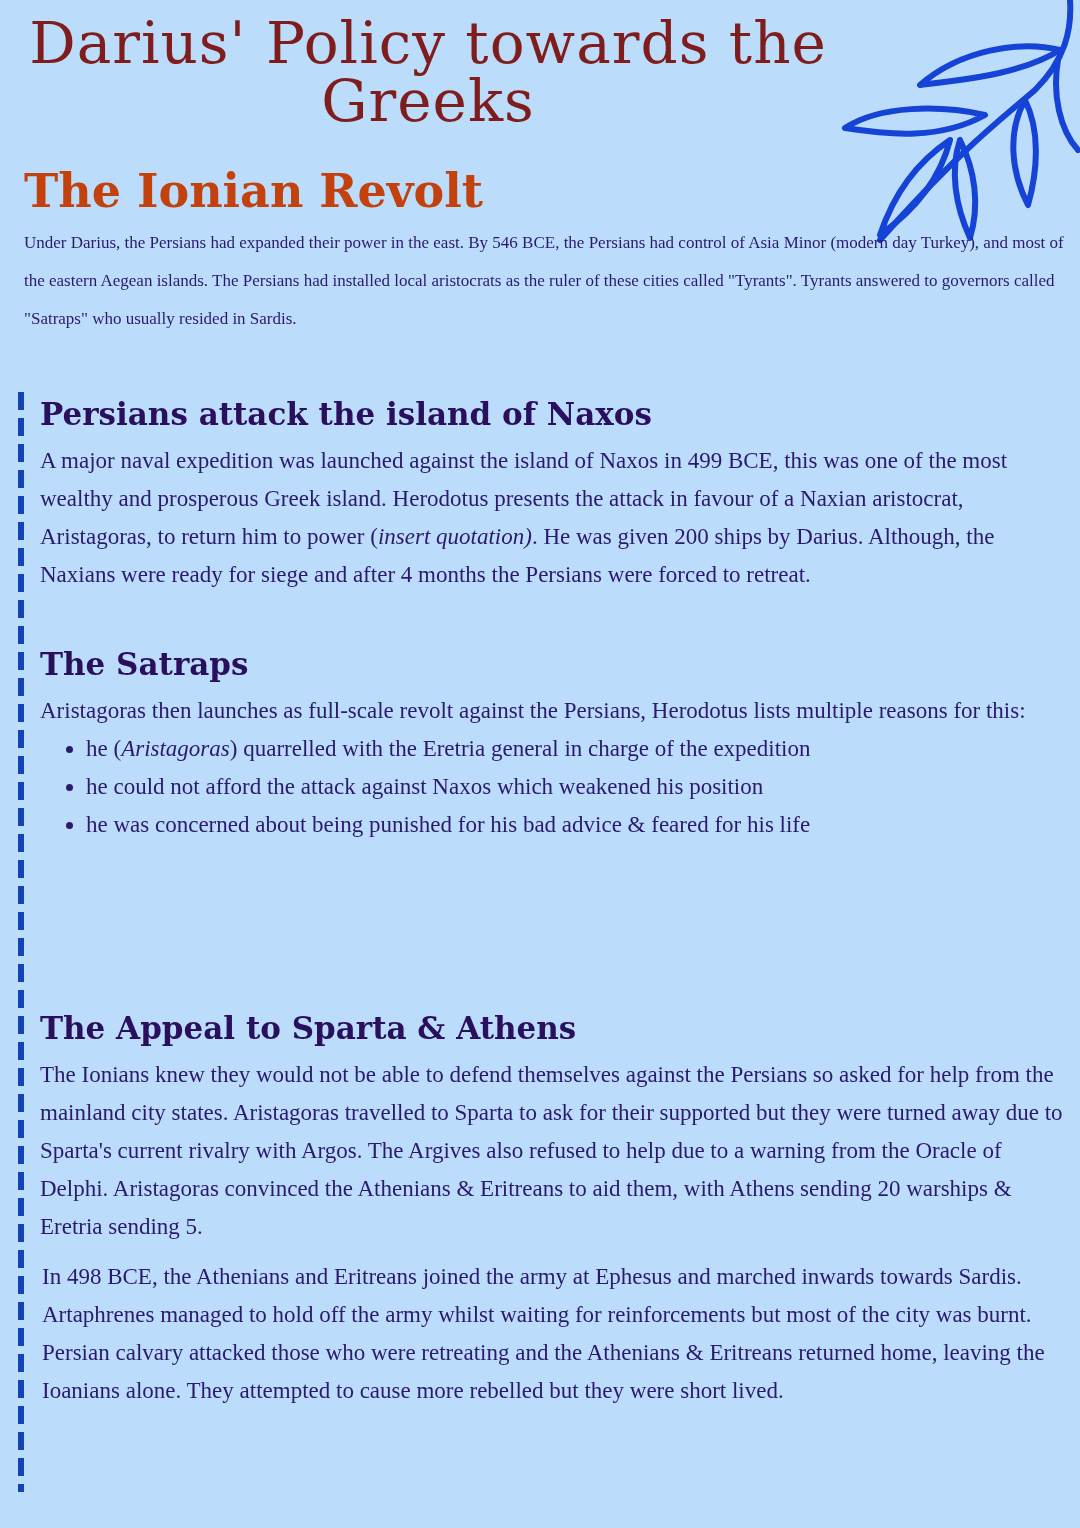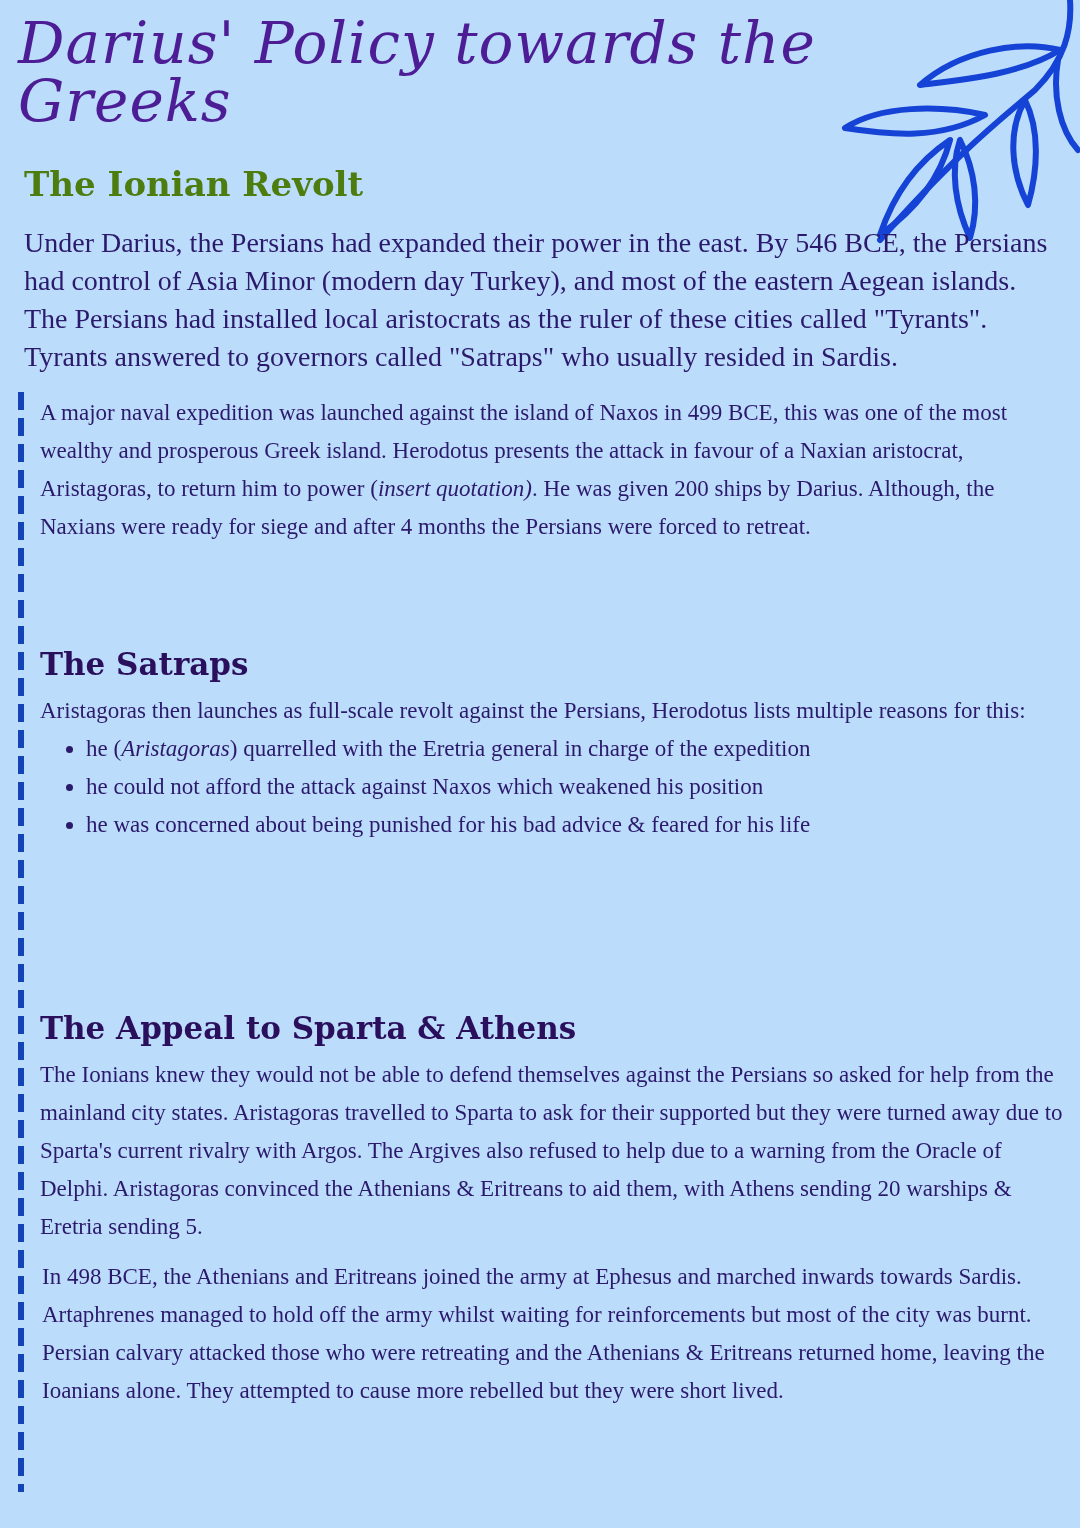--- a/index.html
+++ b/index.html
@@ -5,32 +5,32 @@
   html, body { margin: 0; padding: 0; }
   body {
     width: 1080px; height: 1528px; overflow: hidden;
     background: #bcdcfc;
     color: #2b1a6b;
     font-family: "Liberation Serif", "DejaVu Serif", serif;
     position: relative;
   }
   .title {
     position: absolute; left: 18px; top: 14px; width: 820px;
-    font-family: "DejaVu Serif", serif; font-style: italic;
-    font-size: 58px; line-height: 58px; color: #4c1d95; font-weight: normal;
-    letter-spacing: 1px; margin: 0;
+    font-family: "DejaVu Serif", serif; 
+    font-size: 58px; line-height: 58px; color: #7f1d1d; font-weight: normal;
+    letter-spacing: 1px; margin: 0; text-align: center;
   }
   .leaves { position: absolute; right: 0; top: 0; width: 260px; height: 250px; }
   .h1 {
     position: absolute; left: 24px; top: 164px; margin: 0;
-    font-family: "DejaVu Serif", serif; font-weight: bold; font-size: 34px; color: #4d7c0f;
+    font-family: "DejaVu Serif", serif; font-weight: bold; font-size: 46px; color: #c2410c;
   }
   .intro {
     position: absolute; left: 24px; top: 224px; width: 1040px;
-    font-size: 28px; line-height: 38px; margin: 0;
+    font-size: 17px; line-height: 38px; margin: 0;
   }
   .rail {
     position: absolute; left: 18px; top: 392px; width: 6px; height: 1100px;
     background: repeating-linear-gradient(to bottom, #1443b8 0 18px, transparent 18px 26px);
   }
   .sec { position: absolute; left: 40px; width: 1025px; }
   .sec h2 {
     margin: 0 0 8px 0; font-family: "DejaVu Serif", serif; font-weight: bold;
     font-size: 31px; line-height: 40px; color: #2a0f5c;
   }
@@ -52,20 +52,21 @@
   <path d="M205 100 C188 130 190 170 208 205 C218 170 220 130 205 100 Z"></path>
   <path d="M238 60 C232 95 240 130 258 150"></path>
 </svg>
 
 <h2 class="h1">The Ionian Revolt</h2>
 <p class="intro">Under Darius, the Persians had expanded their power in the east. By 546 BCE, the Persians had control of Asia Minor (modern day Turkey), and most of the eastern Aegean islands. The Persians had installed local aristocrats as the ruler of these cities called "Tyrants". Tyrants answered to governors called "Satraps" who usually resided in Sardis.</p>
 
 <div class="rail"></div>
 
 <div class="sec" style="top:394px">
+  <h2>Persians attack the island of Naxos</h2>
   <p><span>A major naval expedition was launched against the island of Naxos in 499 BCE, this was one of the most wealthy and prosperous Greek island. Herodotus presents the attack in favour of a Naxian aristocrat, Aristagoras, to return him to power (</span><i>insert quotation)</i><span>. He was given 200 ships by Darius. Although, the Naxians were ready for siege and after 4 months the Persians were forced to retreat.</span></p>
 </div>
 
 <div class="sec" style="top:644px">
   <h2>The Satraps</h2>
   <p>Aristagoras then launches as full-scale revolt against the Persians, Herodotus lists multiple reasons for this:</p>
   <ul>
     <li><span>he (</span><i>Aristagoras</i><span>) quarrelled with the Eretria general in charge of the expedition</span></li>
     <li><span>he could not afford the attack against Naxos which weakened his position</span></li>
     <li><span>he was concerned about being punished for his bad advice &amp; feared for his life</span></li>

